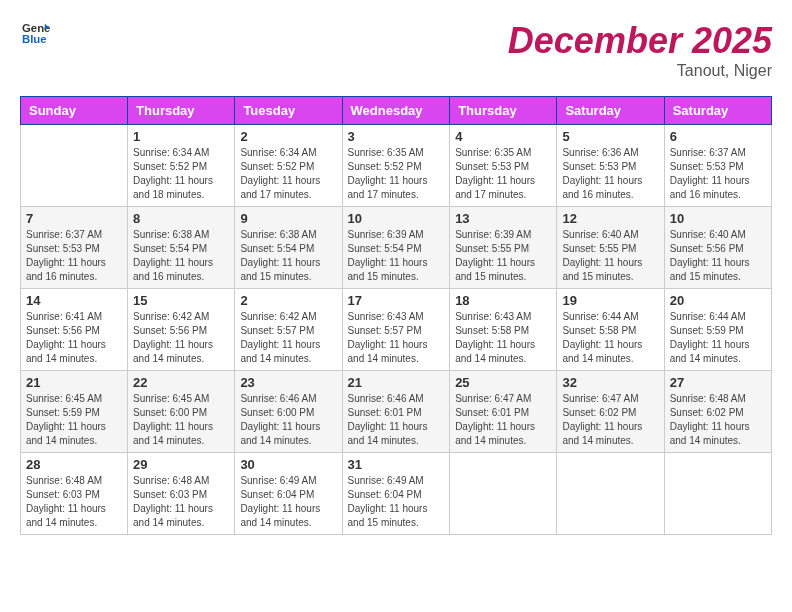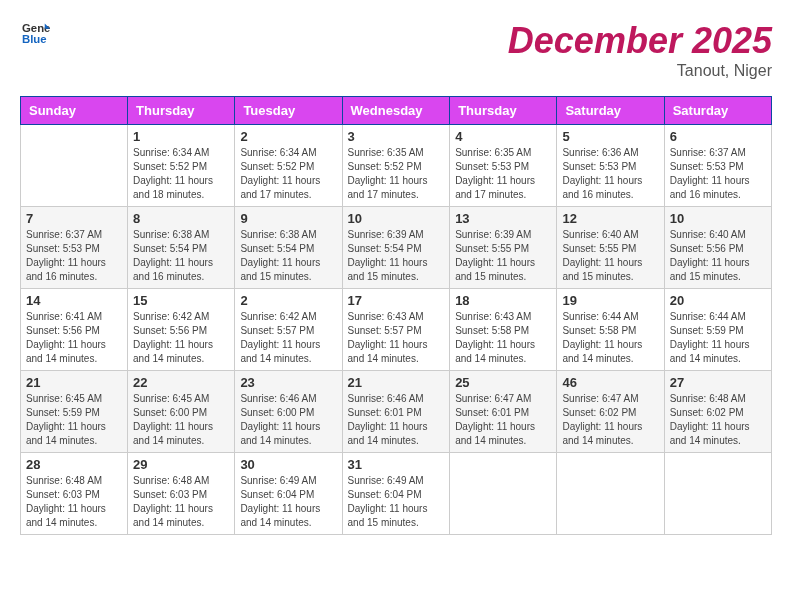--- a/index.html
+++ b/index.html
@@ -210,21 +210,21 @@
         </td>
         <td>
           <div class="day-number">21</div>
           <div class="day-info">Sunrise: 6:46 AM<br>Sunset: 6:01 PM<br>Daylight: 11 hours and 14 minutes.</div>
         </td>
         <td>
           <div class="day-number">25</div>
           <div class="day-info">Sunrise: 6:47 AM<br>Sunset: 6:01 PM<br>Daylight: 11 hours and 14 minutes.</div>
         </td>
         <td>
-          <div class="day-number">46</div>
+          <div class="day-number">32</div>
           <div class="day-info">Sunrise: 6:47 AM<br>Sunset: 6:02 PM<br>Daylight: 11 hours and 14 minutes.</div>
         </td>
         <td>
           <div class="day-number">27</div>
           <div class="day-info">Sunrise: 6:48 AM<br>Sunset: 6:02 PM<br>Daylight: 11 hours and 14 minutes.</div>
         </td>
       </tr>
       <tr>
         <td>
           <div class="day-number">28</div>

